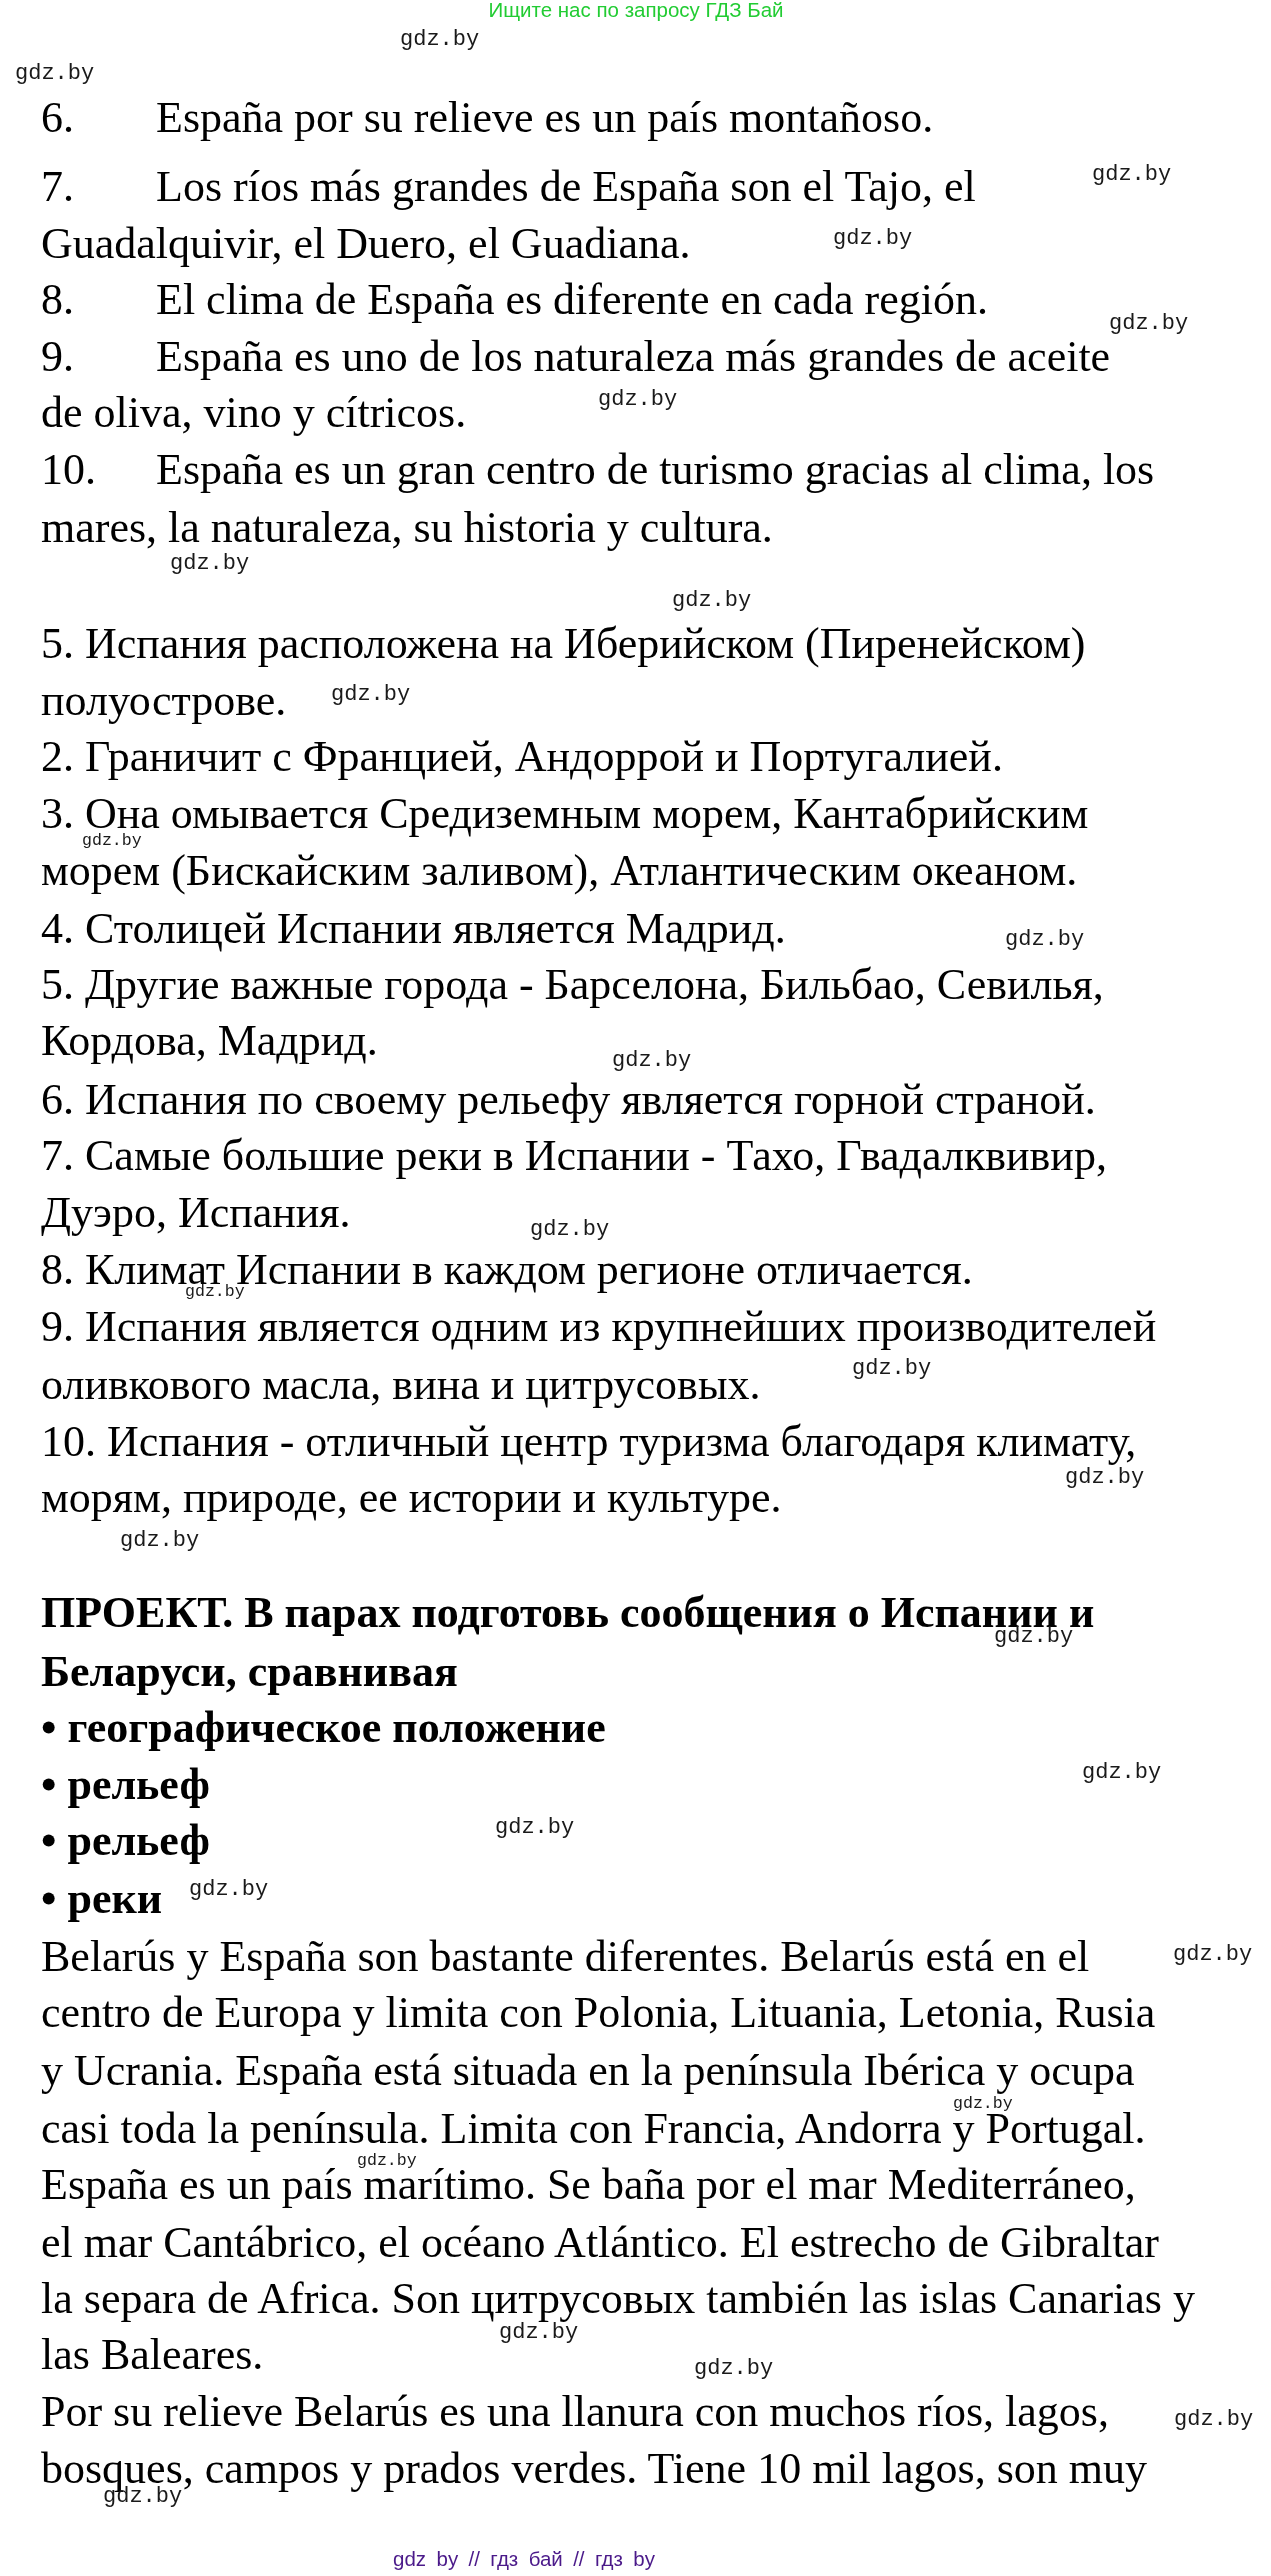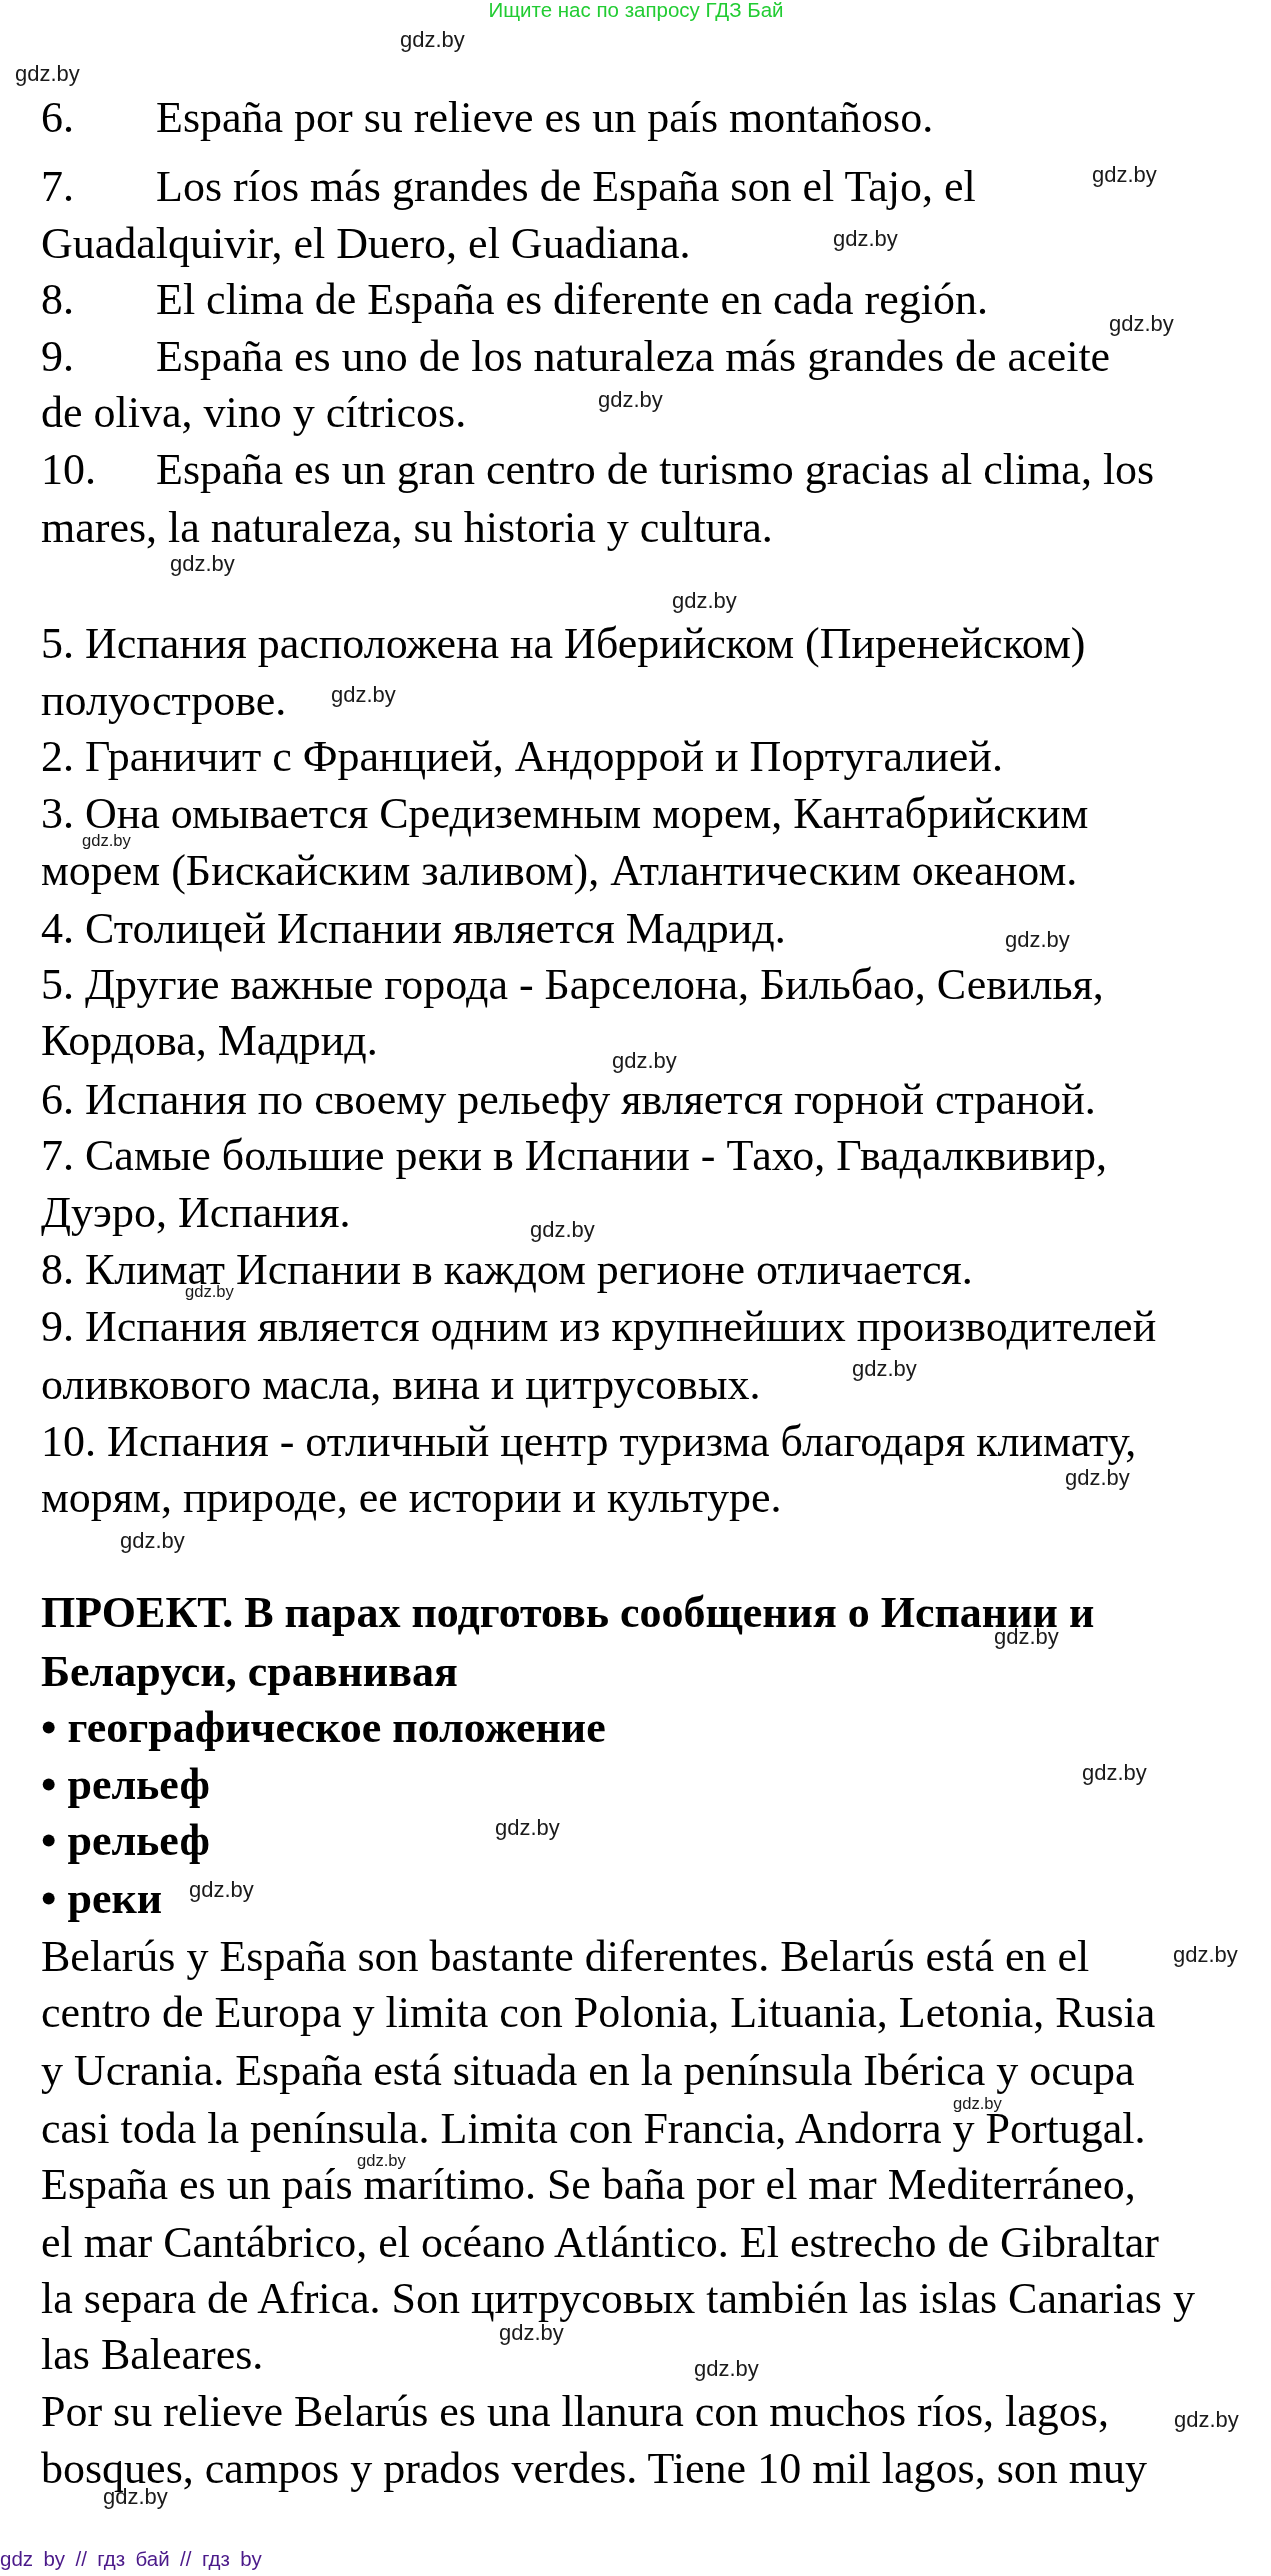--- a/index.html
+++ b/index.html
@@ -3,23 +3,23 @@
 <meta charset="utf-8">
 <style>
   html, body { margin:0; padding:0; background:#ffffff; }
   body { width:1272px; height:2576px; position:relative; overflow:hidden; }
   .hdr { position:absolute; top:-1.6px; left:0; width:1272px; text-align:center;
          font-family:"Liberation Sans", sans-serif; font-size:20.5px; line-height:24px; color:#22cc33; }
   .ln { position:absolute; left:41px; white-space:nowrap;
         font-family:"Liberation Serif", serif; font-size:44px; line-height:44px; color:#000; }
   .ln .num { display:inline-block; width:115px; }
   .ln.b { font-weight:bold; }
-  .wm { position:absolute; font-family:Liberation Sans, sans-serif; font-size:22px; line-height:24px; color:#1a1a1a; white-space:nowrap; }
+  .wm { position:absolute; font-family:Liberation Mono, monospace; font-size:22px; line-height:24px; color:#1a1a1a; white-space:nowrap; }
   .wm.sm { font-size:16.6px; line-height:17.4px; }
-  .ftr { position:absolute; top:2547px; left:0; width:1048px; text-align:left;
+  .ftr { position:absolute; top:2547px; left:0; width:1048px; text-align:center;
          font-family:"Liberation Sans", sans-serif; font-size:20.5px; line-height:24px; color:#4b1a8a; word-spacing:4.7px; }
 </style>
 </head>
 <body>
 
 <div class="hdr">Ищите нас по запросу ГДЗ Бай</div>
 
 <div class="ln" style="top:96px"><span class="num">6.</span><span>España por su relieve es un país montañoso.</span></div>
 <div class="ln" style="top:165px"><span class="num">7.</span><span>Los ríos más grandes de España son el Tajo, el</span></div>
 <div class="ln" style="top:222px">Guadalquivir, el Duero, el Guadiana.</div>

